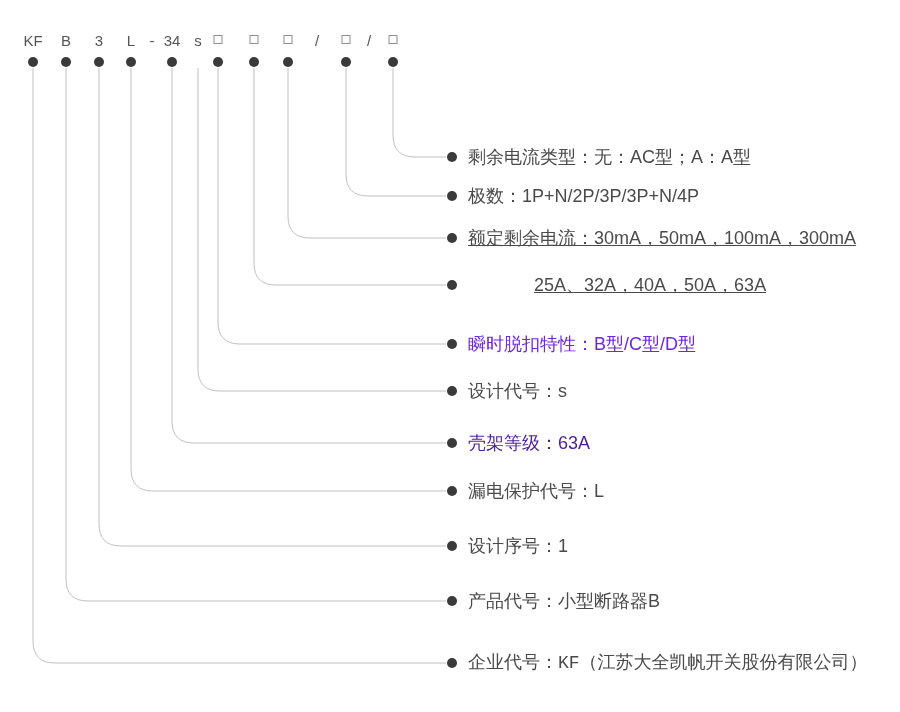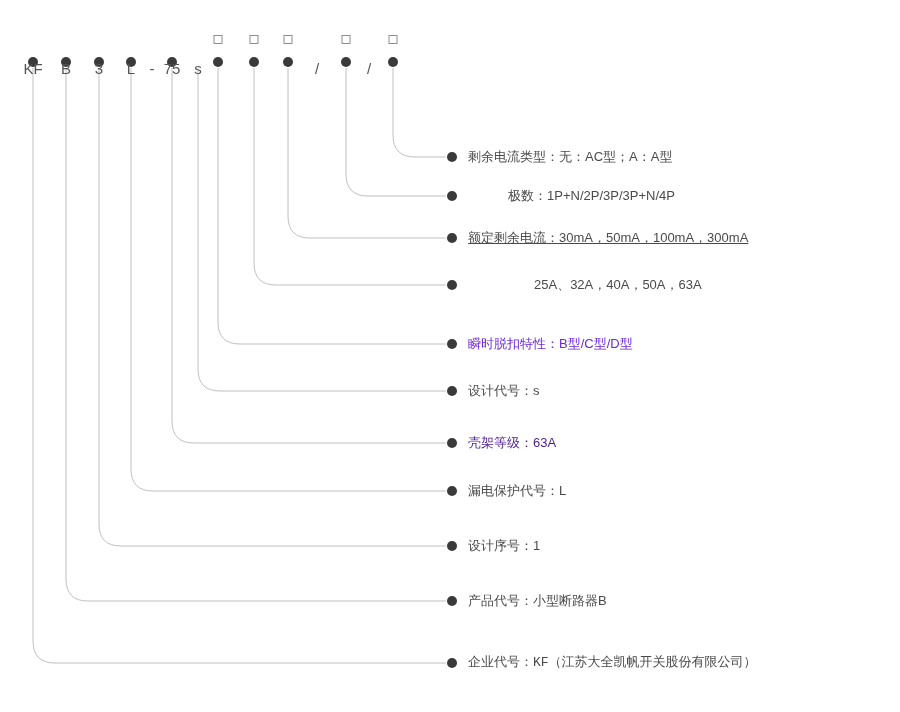--- a/index.html
+++ b/index.html
@@ -33,44 +33,44 @@
   }
   .code-tok {
     position: absolute;
     top: 0;
     transform: translateX(-50%);
     font-size: 15px;
     color: #555555;
     line-height: 22px;
     white-space: nowrap;
     text-align: center;
-    margin-top: 28px;
   }
   .code-box {
     position: absolute;
     top: 5px;
     width: 9px;
     height: 9px;
     border: 1px solid #8d8d8d;
     background: #ffffff;
     transform: translateX(-50%);
     box-sizing: border-box;
   }
   .label {
     position: absolute;
     left: 468px;
-    font-size: 13px;
+    font-size: 18px;
     color: #4a4a4a;
     line-height: 22px;
     white-space: nowrap;
     transform: translateY(-50%);
   }
   .label .l2 {
     display: block;
     padding-left: 66px;
+    text-decoration: underline;
   }
 </style>
 </head>
 <body>
 
 <div id="page">
 
   <svg id="wires" viewBox="0 0 900 712" xmlns="http://www.w3.org/2000/svg">
       <circle cx="393" cy="62" r="5" fill="#3a3a3a"></circle>
       <path d="M 393 68 L 393 135 Q 393 157 415 157 L 446 157" fill="none" stroke="#c0c0c0" stroke-width="1"></path>
@@ -105,34 +105,34 @@
       <path d="M 33 68 L 33 641 Q 33 663 55 663 L 446 663" fill="none" stroke="#c0c0c0" stroke-width="1"></path>
       <circle cx="452" cy="663" r="5" fill="#3a3a3a"></circle>
     </svg>
 
   <div class="code-row">
       <div class="code-tok" style="left: 33px; color: rgb(85, 85, 85);">KF</div>
       <div class="code-tok" style="left: 66px; color: rgb(85, 85, 85);">B</div>
       <div class="code-tok" style="left: 99px; color: rgb(85, 85, 85);">3</div>
       <div class="code-tok" style="left: 131px; color: rgb(85, 85, 85);">L</div>
       <div class="code-tok" style="left: 152px; color: rgb(85, 85, 85);">-</div>
-      <div class="code-tok" style="left: 172px; color: rgb(85, 85, 85);">75</div>
+      <div class="code-tok" style="left: 172px; color: rgb(85, 85, 85);">34</div>
       <div class="code-tok" style="left: 198px; color: rgb(85, 85, 85);">s</div>
       <div class="code-box" style="left: 218px; border-color: rgb(141, 141, 141);"></div>
       <div class="code-box" style="left: 254px; border-color: rgb(141, 141, 141);"></div>
       <div class="code-box" style="left: 288px; border-color: rgb(141, 141, 141);"></div>
       <div class="code-tok" style="left: 317px; color: rgb(85, 85, 85);">/</div>
       <div class="code-box" style="left: 346px; border-color: rgb(141, 141, 141);"></div>
       <div class="code-tok" style="left: 369px; color: rgb(85, 85, 85);">/</div>
       <div class="code-box" style="left: 393px; border-color: rgb(141, 141, 141);"></div>
     </div>
 
   <div id="labels">
       <div class="label" style="top: 157px; color: rgb(74, 74, 74);"><span>剩余电流类型：无：AC型；A：A型</span></div>
-      <div class="label" style="top: 196px; color: rgb(74, 74, 74); margin-left: 40px;"><span>极数：1P+N/2P/3P/3P+N/4P</span></div>
+      <div class="label" style="top: 196px; color: rgb(74, 74, 74);"><span>极数：1P+N/2P/3P/3P+N/4P</span></div>
       <div class="label" style="top: 238px; color: rgb(74, 74, 74); text-decoration: underline;"><span>额定剩余电流：30mA，50mA，100mA，300mA</span></div>
       <div class="label" style="top: 285px; color: rgb(74, 74, 74);"><span class="l2">25A、32A，40A，50A，63A</span></div>
       <div class="label" style="top: 344px; color: #6d28d9;"><span>瞬时脱扣特性：B型/C型/D型</span></div>
       <div class="label" style="top: 391px; color: rgb(74, 74, 74);"><span>设计代号：s</span></div>
       <div class="label" style="top: 443px; color: #4c1d95;"><span>壳架等级：63A</span></div>
       <div class="label" style="top: 491px; color: rgb(74, 74, 74);"><span>漏电保护代号：L</span></div>
       <div class="label" style="top: 546px; color: rgb(74, 74, 74);"><span>设计序号：1</span></div>
       <div class="label" style="top: 601px; color: rgb(74, 74, 74);"><span>产品代号：小型断路器B</span></div>
       <div class="label" style="top: 663px; color: rgb(74, 74, 74); font-family: Liberation Mono, monospace;"><span>企业代号：KF（江苏大全凯帆开关股份有限公司）</span></div>
     </div>

